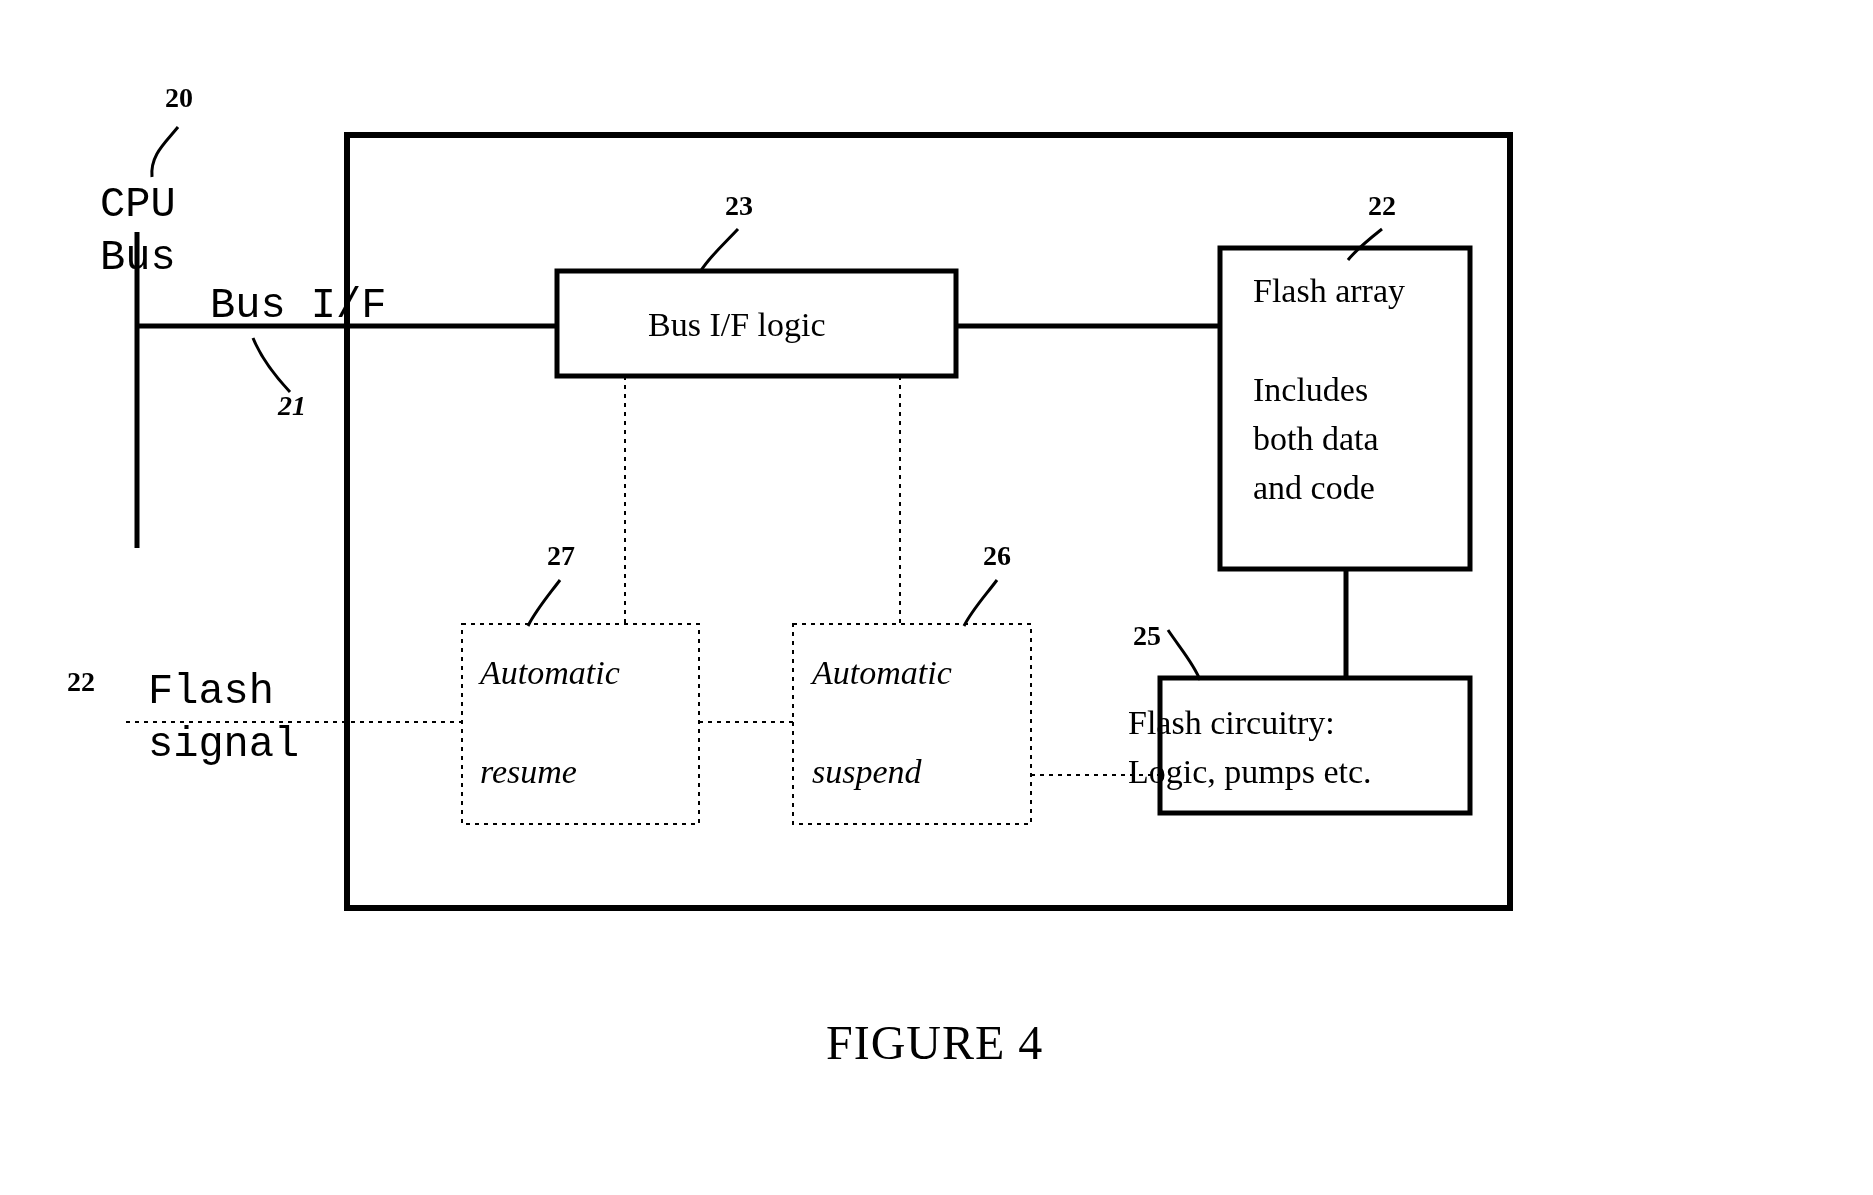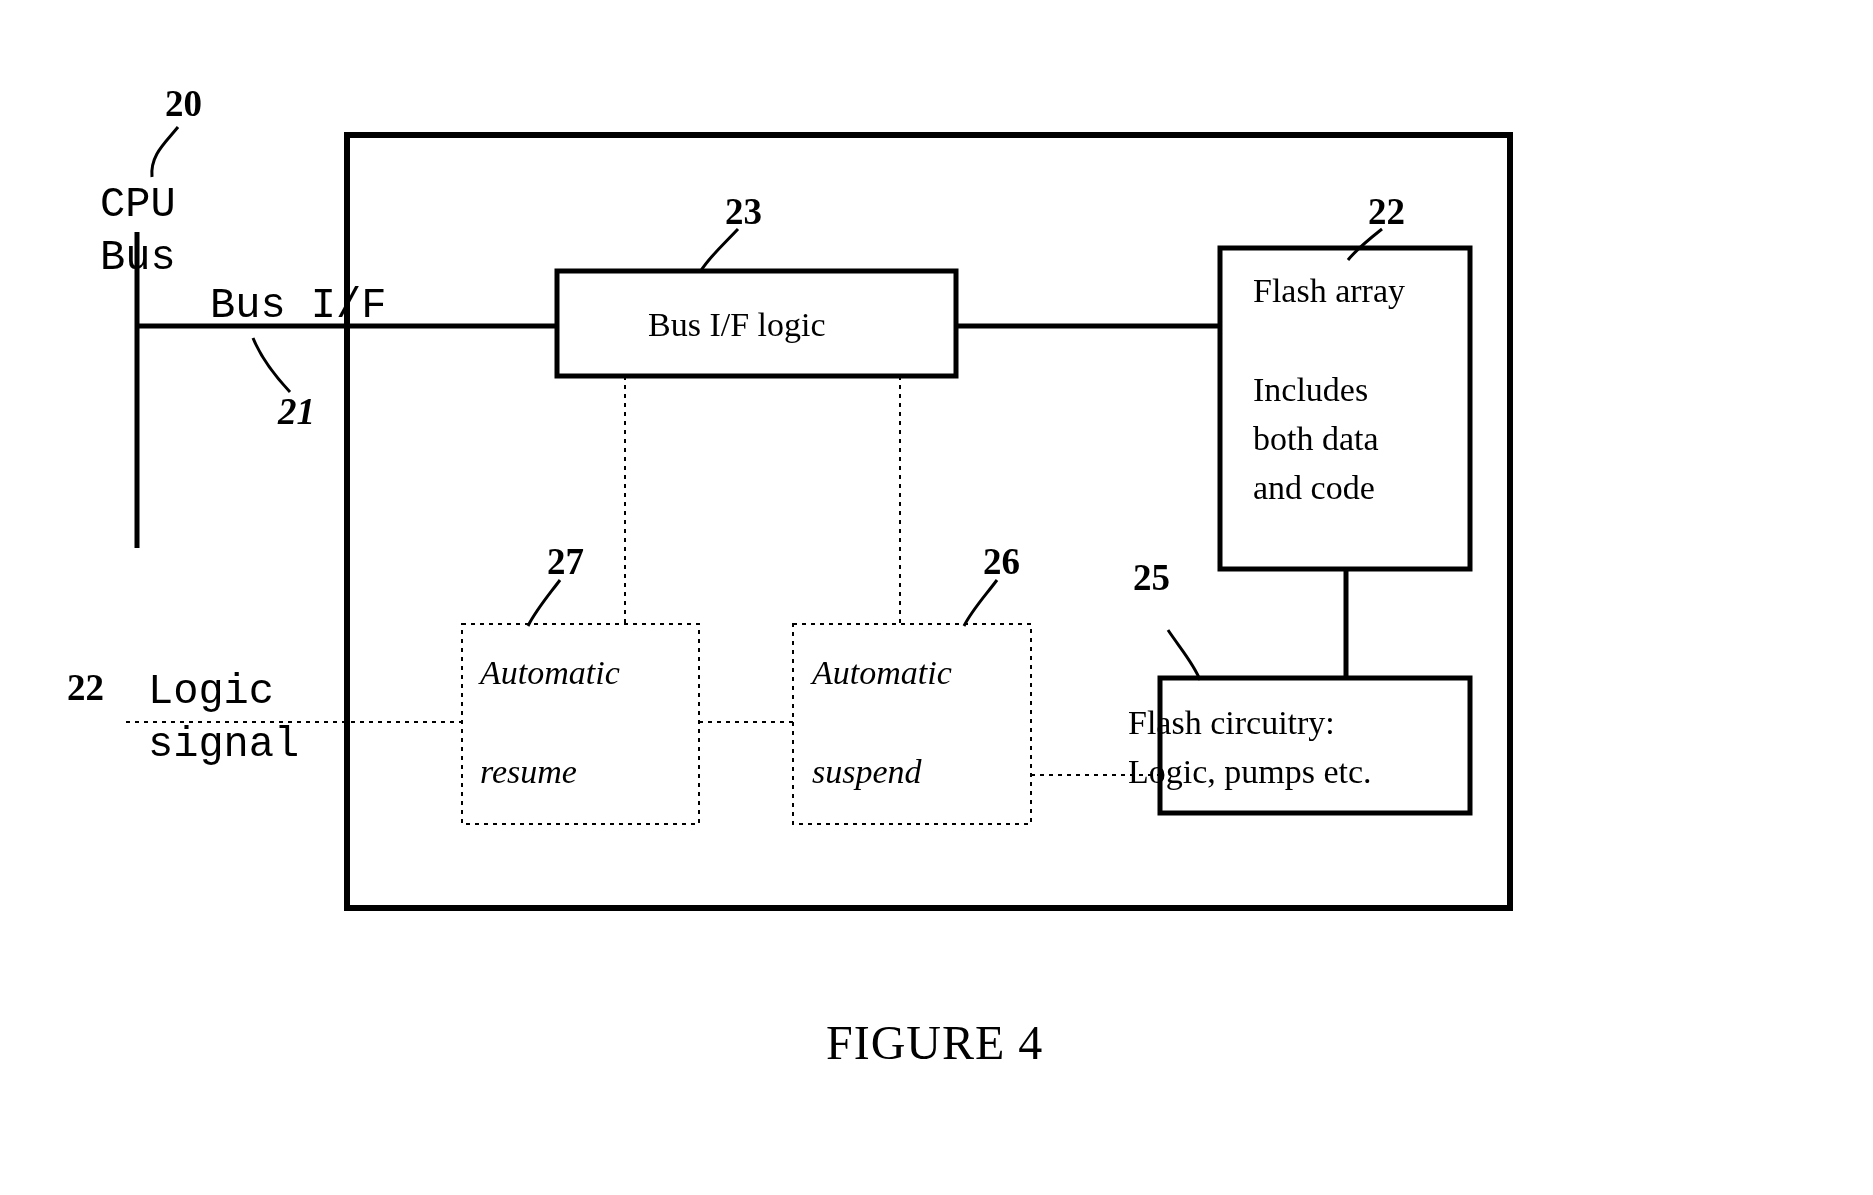--- a/index.html
+++ b/index.html
@@ -5,21 +5,21 @@
     * { margin: 0; padding: 0; box-sizing: border-box; }
     body {
       width: 1873px;
       height: 1195px;
       font-family: "Times New Roman", serif;
       background: white;
       position: relative;
     }
     .ref-num {
       position: absolute;
-      font-size: 37px;
+      font-size: 28px;
       font-weight: bold;
     }
     .label {
       position: absolute;
       font-size: 42px;
       line-height: 1.25;
       text-align: center;
       font-family: Liberation Mono, monospace;
     }
     .block-label {
@@ -93,28 +93,28 @@
   <path d="M 997 580 C 985 596, 972 610, 964 626" fill="none" stroke="black" stroke-width="3"></path>
 
   <path d="M 560 580 C 548 596, 536 610, 528 626" fill="none" stroke="black" stroke-width="3"></path>
 </svg>
 
 <div class="ref-num" style="left:165px; top:82px;">20</div>
 <div class="ref-num" style="left:278px; top:390px;font-style:italic;">21</div>
 <div class="ref-num" style="left:67px; top:666px;">22</div>
 <div class="ref-num" style="left:725px; top:190px;">23</div>
 <div class="ref-num" style="left:1368px; top:190px;">22</div>
-<div class="ref-num" style="left:1133px; top:556px;font-family:Liberation Serif, serif;">25</div>
+<div class="ref-num" style="left:1133px; top:620px;font-family:Liberation Serif, serif;">25</div>
 <div class="ref-num" style="left:983px; top:540px;">26</div>
 <div class="ref-num" style="left:547px; top:540px;">27</div>
 
 <div class="label" style="left:100px; top:179px; white-space:pre-line;">CPU
 Bus</div>
 <div class="label" style="left:210px; top:280px;">Bus I/F</div>
-<div class="label" style="left:148px; top:666px; text-align:left; white-space:pre-line;">Logic
+<div class="label" style="left:148px; top:666px; text-align:left; white-space:pre-line;">Flash
 signal</div>
 
 <div class="block-label" style="left:648px; top:300px; text-align:center;">Bus I/F logic</div>
 
 <div class="block-label" style="left:1253px; top:266px; white-space:pre-line; width:180px;">Flash array
 
 Includes
 both data
 and code</div>
 

